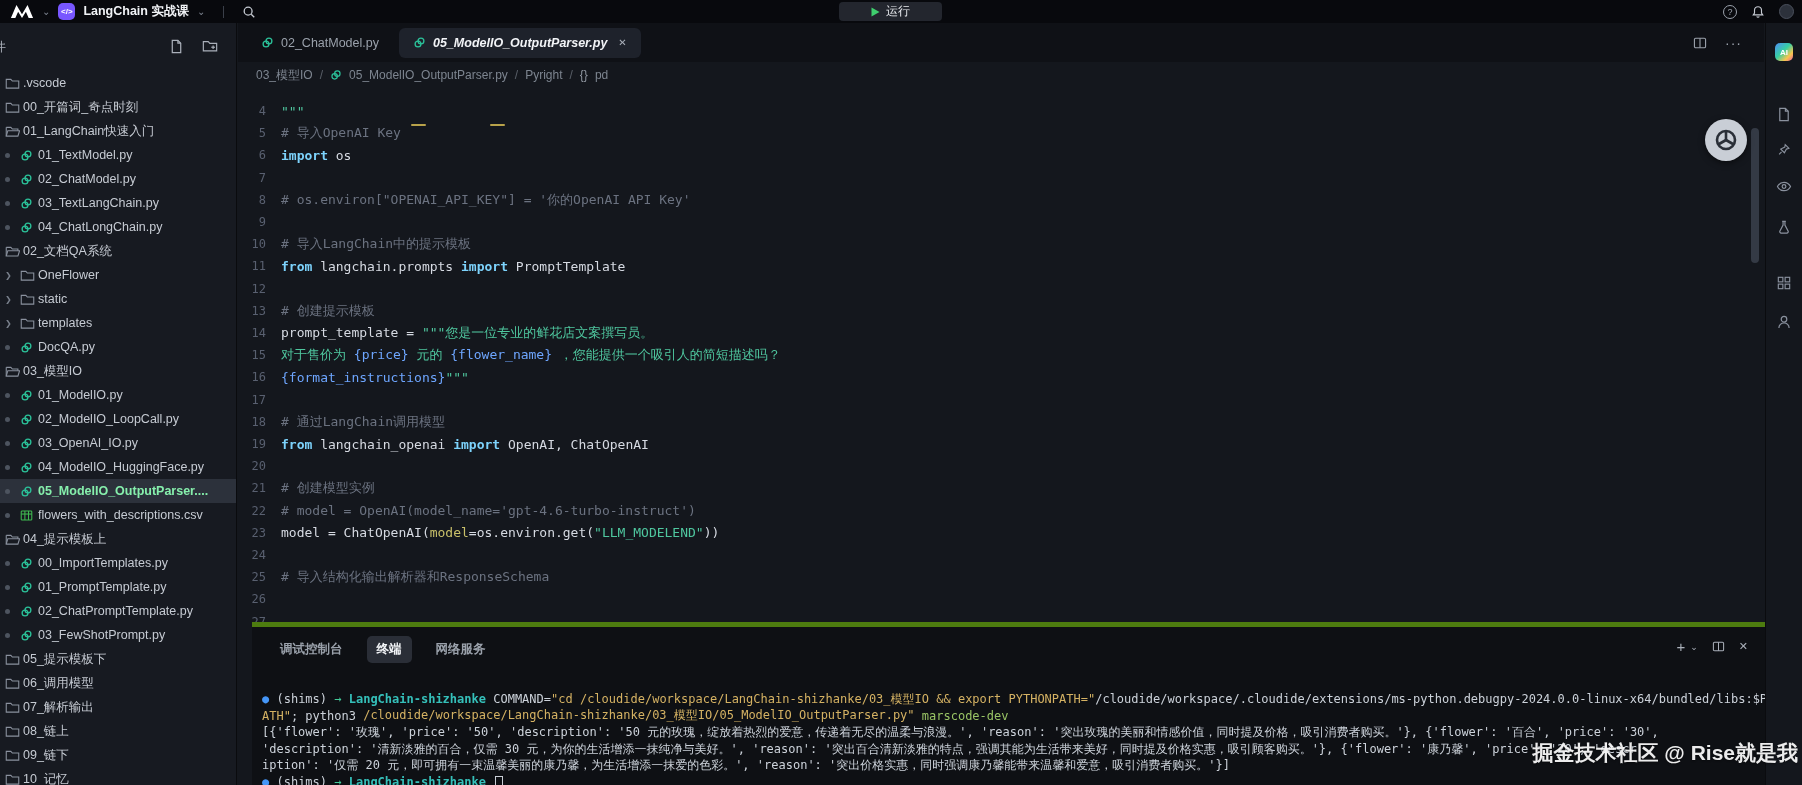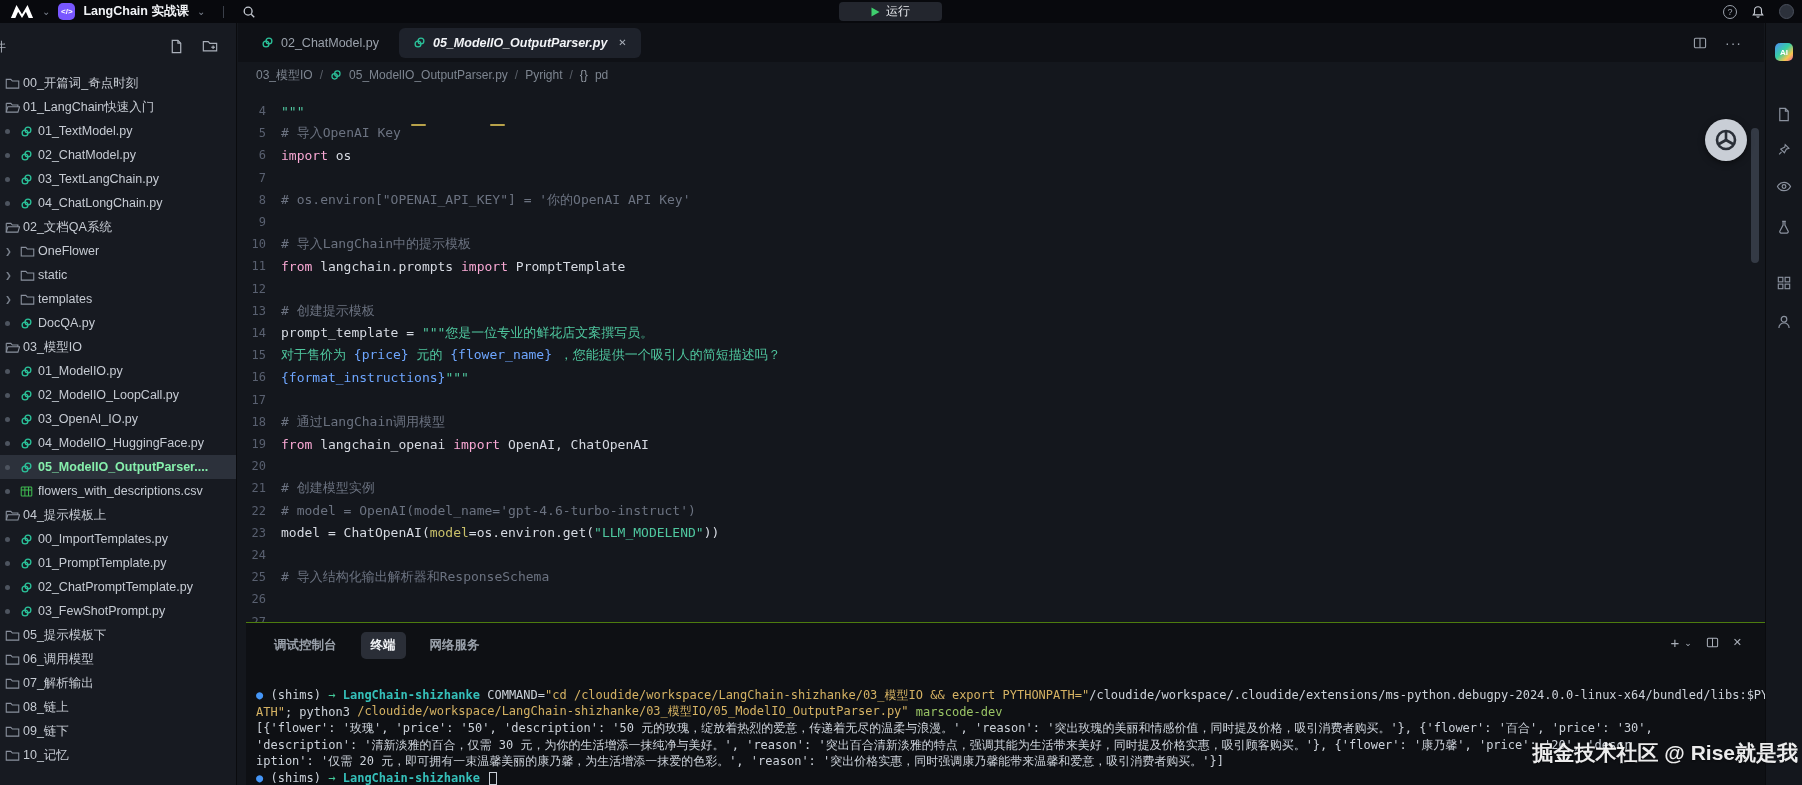--- a/index.html
+++ b/index.html
@@ -47,29 +47,29 @@
   .tabbar-right { position:absolute; right:22px; top:0; height:39px; display:flex; align-items:center; gap:18px; color:#9aa1ab; }
   #breadcrumbs { position:absolute; left:0; top:39px; width:100%; height:26px; display:flex; align-items:center; gap:7px; padding-left:18px; color:#7d8590; font-size:12px; background:#14171d; }
   .bc-sep { color:#5a6069; }
   .bc-icon { display:flex; align-items:center; }
   
   #code-area { position:absolute; left:0; top:65px; width:100%; height:534px; overflow:hidden; font-family:"DejaVu Sans Mono", monospace; }
   .crow { position:absolute; left:0; width:100%; height:22px; display:flex; align-items:center; white-space:pre; }
   .lnum { position:absolute; left:0; width:28px; text-align:right; color:#596070; font-size:12px; }
   .ltext { position:absolute; left:43px; font-size:13px; font-weight:500; }
   .tok-c { color:#6b7280; }
-  .tok-k { color:#f9a8d4; }
+  .tok-k { color:#7dd3fc;font-weight:bold; }
   .tok-s { color:#4fc79f; }
   .tok-p { color:#6ea6ff; }
   .tok-kw { color:#c9c06a; }
   .tok-n { color:#d6dae2; }
   .warn-dash { position:absolute; height:2px; background:#b8a24a; top:36px; border-radius:1px; }
   #ed-scrollbar { position:absolute; right:5px; top:40px; width:8px; height:135px; background:#343a45; border-radius:4px; }
   
-  #terminal { position:absolute; left:8px; top:599px; width:100%; height:163px; background:#0e1014; border-top:1px solid #4d7c0f; }
+  #terminal { position:absolute; left:14px; top:599px; width:100%; height:163px; background:#0e1014; border-top:5px solid #4d7c0f; }
   #term-tabs { position:absolute; left:18px; top:9px; display:flex; align-items:center; gap:14px; }
   .term-tab { color:#9aa1ab; font-size:12.5px; padding:5px 10px; border-radius:5px; cursor:pointer; font-weight:bold; }
   .term-tab.active { background:#2a2e37; color:#f2f4f7; }
   .term-actions { position:absolute; right:30px; top:12px; display:flex; align-items:center; gap:14px; color:#aab0ba; }
   .term-plus { font-size:15px; line-height:1; cursor:pointer; }
   .term-chev { font-size:9px; margin-left:-9px; cursor:pointer; }
   .term-close { font-size:11px; cursor:pointer; }
   #term-body { position:absolute; left:0; top:46px; width:100%; height:117px; overflow:hidden; font-family:"DejaVu Sans Mono", monospace; }
   .trow { position:absolute; left:10px; width:1740px; height:16.6px; display:flex; align-items:center; white-space:pre; overflow:hidden; font-size:12px; }
   .t-dot { color:#4596f7; }
@@ -145,20 +145,28 @@
         <span class="mini-icon">
           <svg width="16" height="14" viewBox="0 0 18 15" fill="none" stroke="#aab0ba" stroke-width="1.3">
               <path d="M1.5 2.5 H7 L8.8 4.5 H16.5 V13 H1.5 Z"></path>
               <line x1="12.5" y1="6.8" x2="12.5" y2="11"></line>
               <line x1="10.4" y1="8.9" x2="14.6" y2="8.9"></line>
             </svg>
         </span>
       </span>
     </div>
     <div id="file-tree">
+        <div class="frow">
+          <span class="ficon">
+            <svg width="15" height="13" viewBox="0 0 18 15" fill="none" stroke="#8a919e" stroke-width="1.3">
+              <path d="M1.5 2.5 H7 L8.8 4.5 H16.5 V13 H1.5 Z"></path>
+            </svg>
+          </span>
+          <span class="flabel">.vscode</span>
+        </div>
         <div class="frow">
           <span class="ficon">
             <svg width="15" height="13" viewBox="0 0 18 15" fill="none" stroke="#8a919e" stroke-width="1.3">
               <path d="M1.5 2.5 H7 L8.8 4.5 H16.5 V13 H1.5 Z"></path>
             </svg>
           </span>
           <span class="flabel">00_开篇词_奇点时刻</span>
         </div>
         <div class="frow">
           <span class="ficon">

